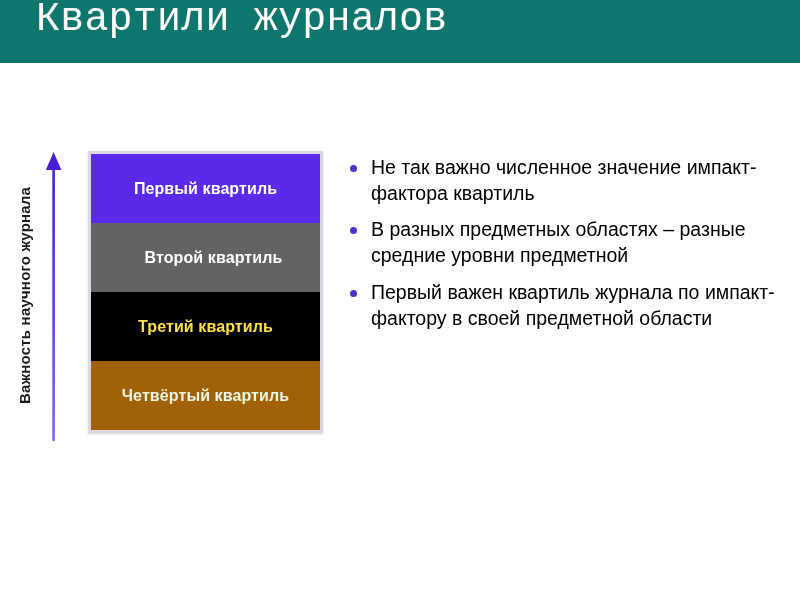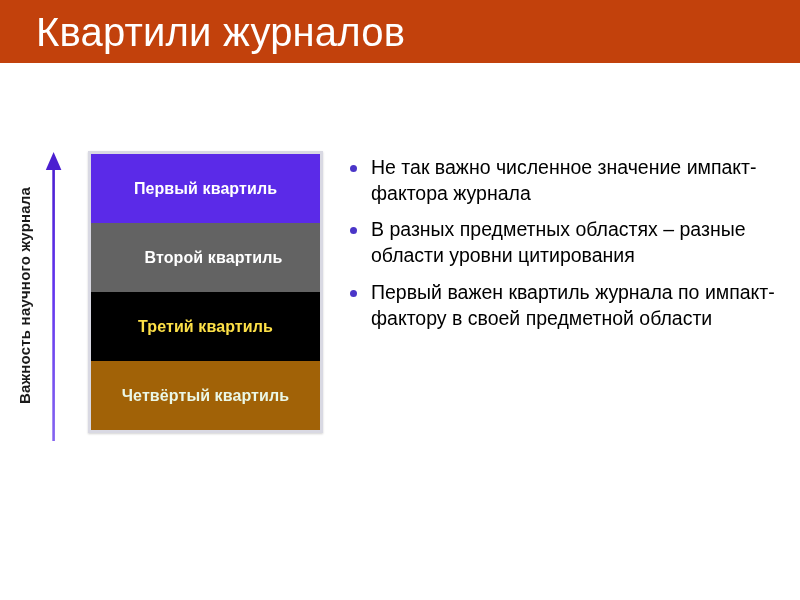--- a/index.html
+++ b/index.html
@@ -16,23 +16,24 @@
     position: relative;
   }
 
   
   .slide-header {
     position: absolute;
     left: 0;
     top: 0;
     width: 800px;
     height: 63px;
-    background: #c2410c;
+    background: #0f766e;
     display: flex;
-    align-items: center;
+    align-items: flex-start;
+    font-family: Liberation Mono, monospace;
   }
   .slide-title {
     color: #ffffff;
     font-size: 40px;
     font-weight: 400;
     letter-spacing: 0.2px;
     margin-left: 36px;
     line-height: 1;
     white-space: nowrap;
   }
@@ -167,26 +168,26 @@
       <span>Четвёртый квартиль</span>
     </div>
   </div>
 
 </div>
 
 <div class="bullets">
 
   <div class="bullet-item">
     <span class="bullet-dot"></span>
-    <span class="bullet-text">Не так важно численное значение импакт-фактора журнала</span>
+    <span class="bullet-text">Не так важно численное значение импакт-фактора квартиль</span>
   </div>
 
   <div class="bullet-item">
     <span class="bullet-dot"></span>
-    <span class="bullet-text">В разных предметных областях – разные области уровни цитирования</span>
+    <span class="bullet-text">В разных предметных областях – разные средние уровни предметной</span>
   </div>
 
   <div class="bullet-item">
     <span class="bullet-dot"></span>
     <span class="bullet-text">Первый важен квартиль журнала по импакт-фактору в своей предметной области</span>
   </div>
 
 
 </div>
 

